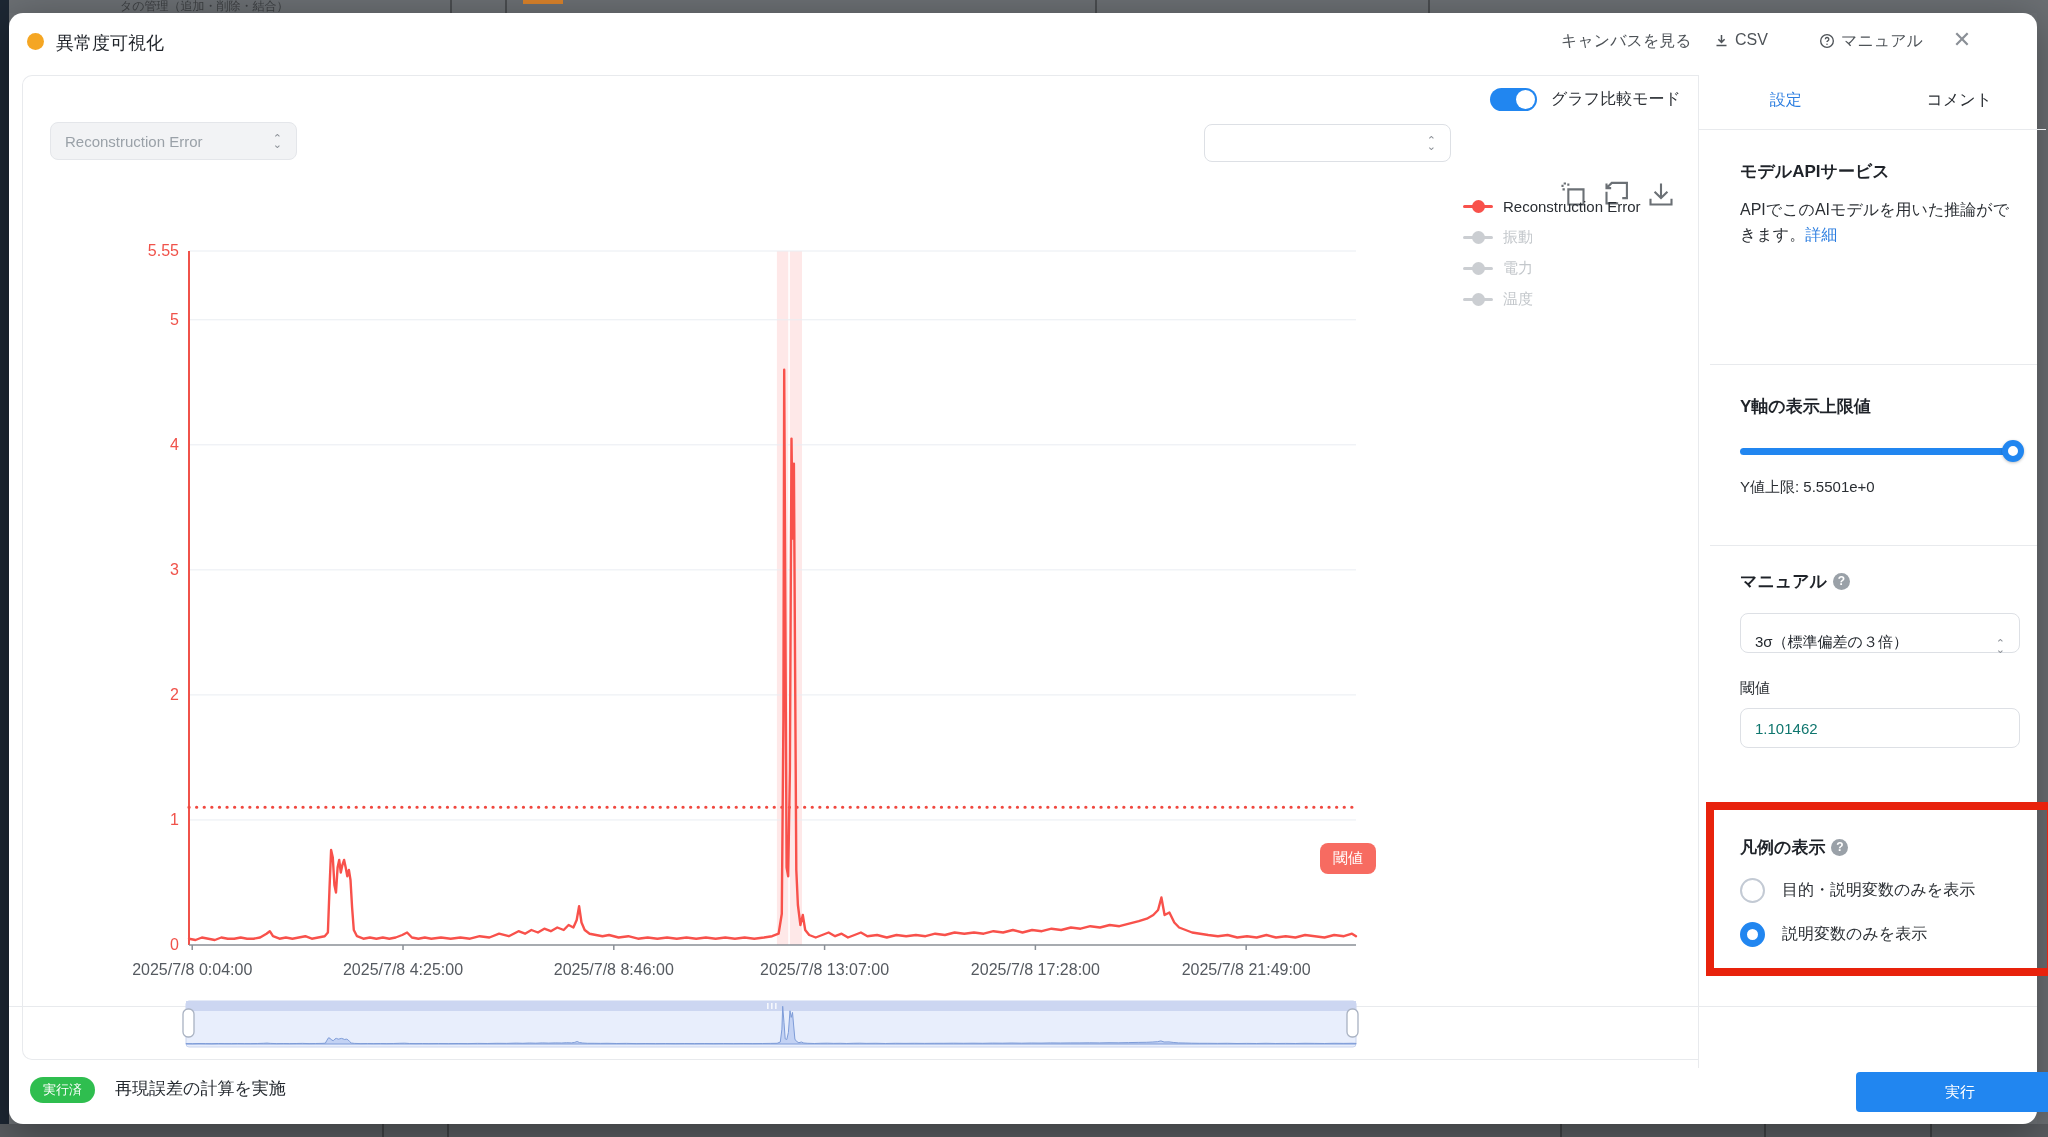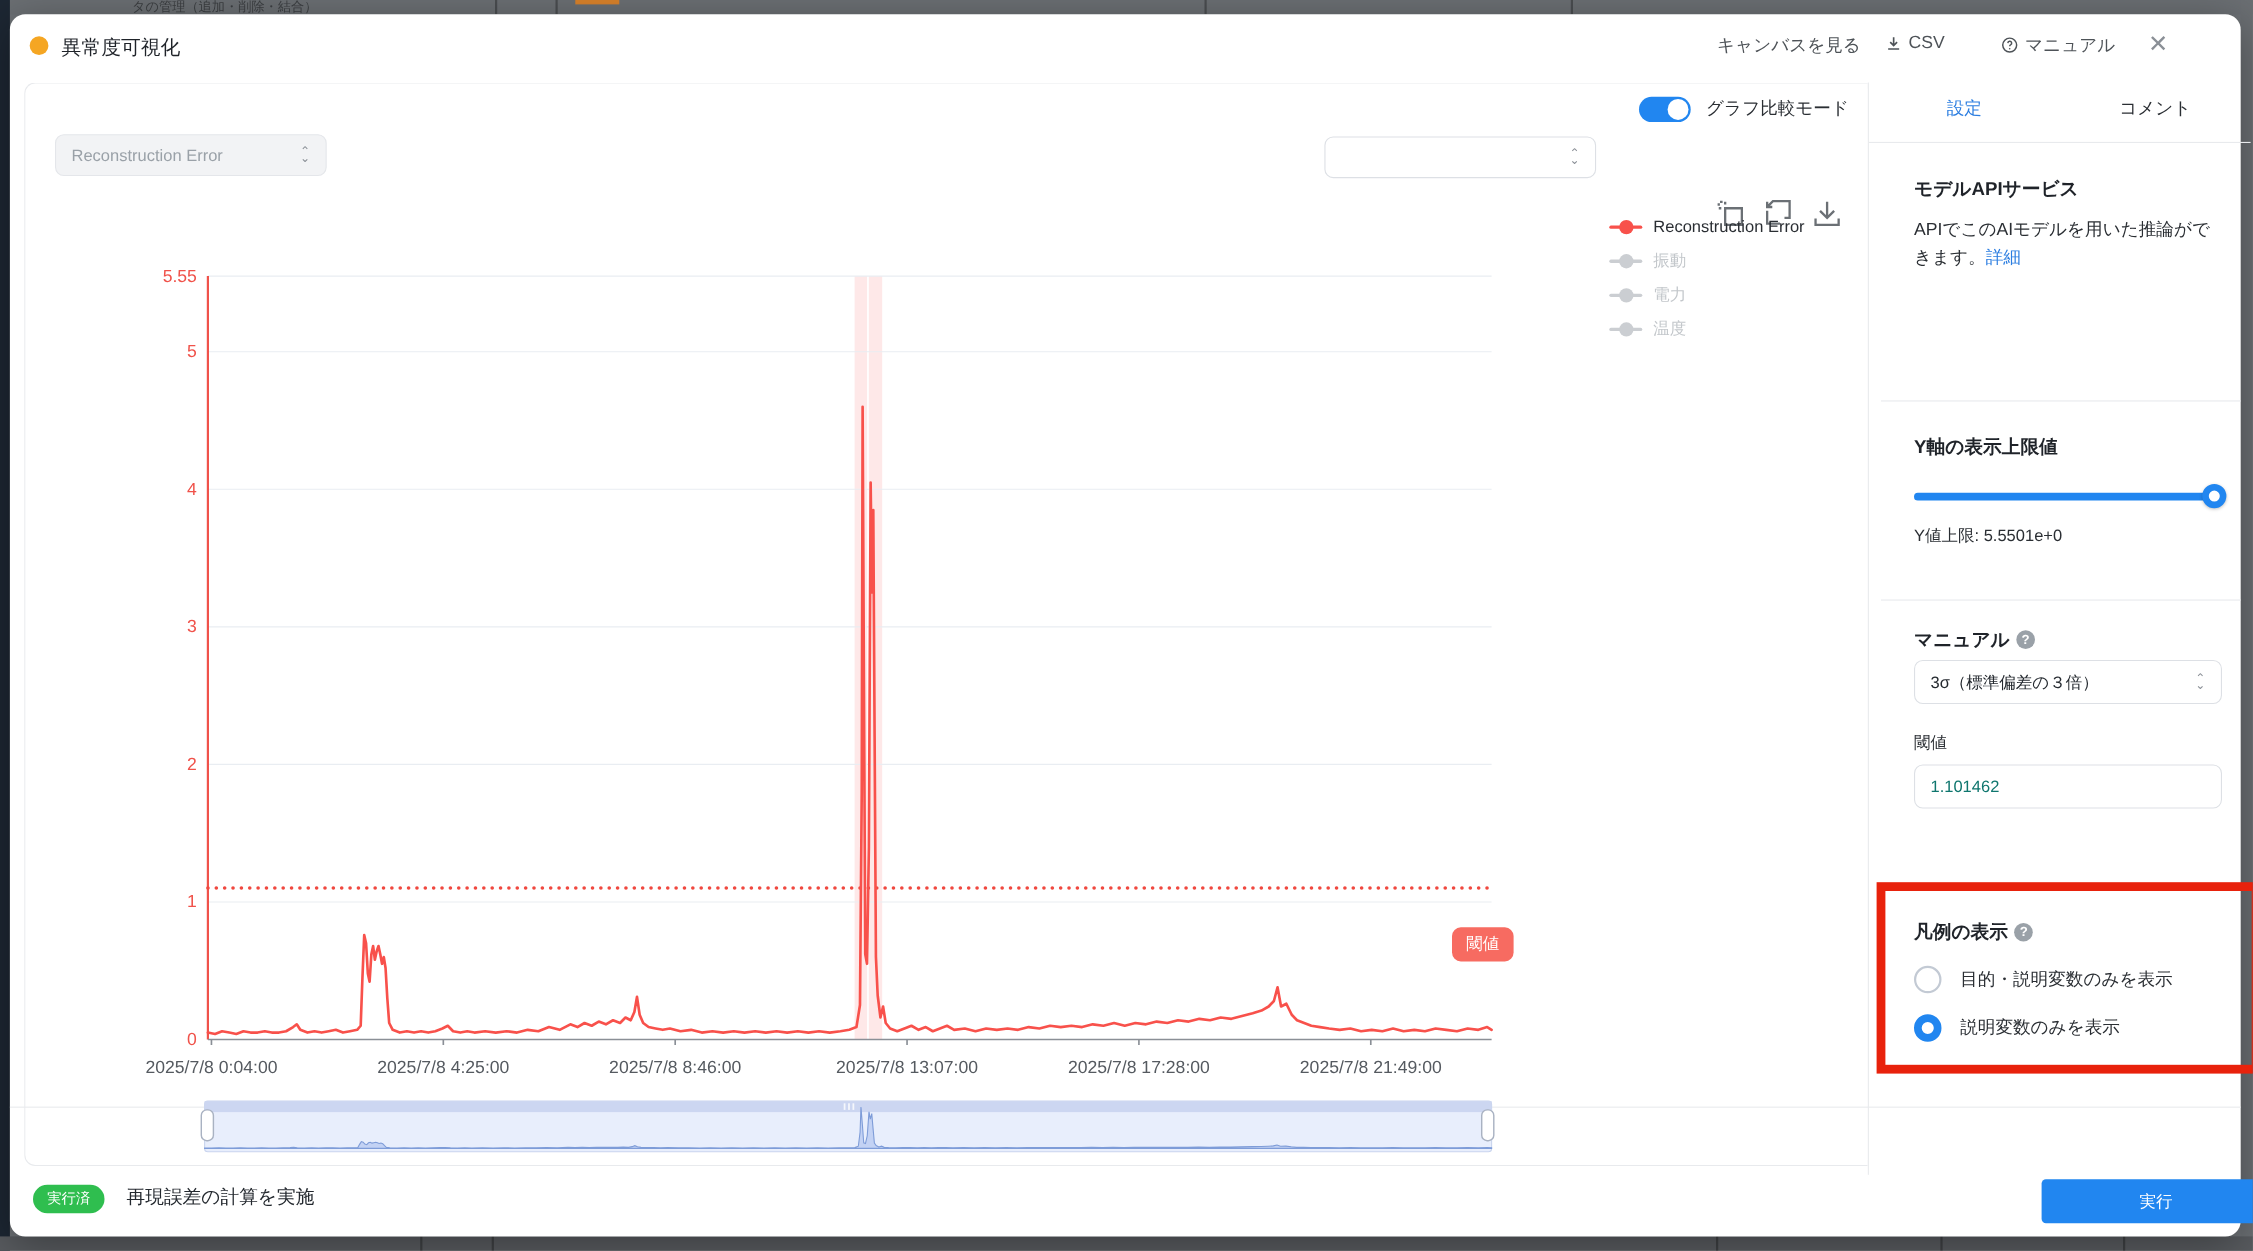--- a/index.html
+++ b/index.html
@@ -75,22 +75,22 @@
   .btn-outline { margin-top:16px; width:280px; height:40px; border:1px solid #2186f0; border-radius:6px;
     background:#fff; color:#2186f0; font-size:16px; display:flex; align-items:center; justify-content:center; cursor:pointer; }
   .hr { position:absolute; left:11px; width:327px; border-top:1px solid #e8eaed; }
 
   .slider { position:relative; margin-top:22px; width:280px; height:22px; cursor:pointer; }
   .slider .track { position:absolute; left:0; top:8px; width:100%; height:7px; border-radius:4px; background:#2186f0; }
   .slider .thumb { position:absolute; right:-4px; top:0; width:22px; height:22px; border-radius:50%;
     background:#fff; border:6px solid #2186f0; box-shadow:0 1px 3px rgba(0,0,0,.25); }
   .p-small { margin-top:16px; font-size:15px; color:#2a2e33; }
 
-  .p-select { margin-top:7px; width:280px; height:40px; border:1px solid #dde0e5; border-radius:8px;
-    font-size:15px; color:#24292f; display:flex; align-items:center; padding:0 14px; cursor:pointer; background:#fff; }
+  .p-select { margin-top:20px; width:280px; height:40px; border:1px solid #dde0e5; border-radius:8px;
+    font-size:15px; color:#24292f; display:flex; align-items:flex-end; padding:0 14px; cursor:pointer; background:#fff; }
   .p-select .chev { margin-left:auto; display:flex; flex-direction:column; line-height:6px; font-size:11px; color:#8a8f96; }
   .p-label { font-size:15px; color:#2a2e33; }
   .p-input { margin-top:10px; width:280px; height:40px; border:1px solid #dde0e5; border-radius:8px;
     font-size:15px; color:#0f766e; padding:0 14px; outline:none;
     font-family:"Liberation Sans","DejaVu Sans",sans-serif; }
 
   .highlight-box { position:absolute; left:7px; top:727px; width:349px; height:174px; border:8px solid #e8220c; }
   .radio-row { display:flex; align-items:center; margin-top:19px; cursor:pointer; }
   .radio { width:25px; height:25px; border-radius:50%; flex:none; }
   .radio.off { border:2px solid #c3cad4; background:#fff; }

